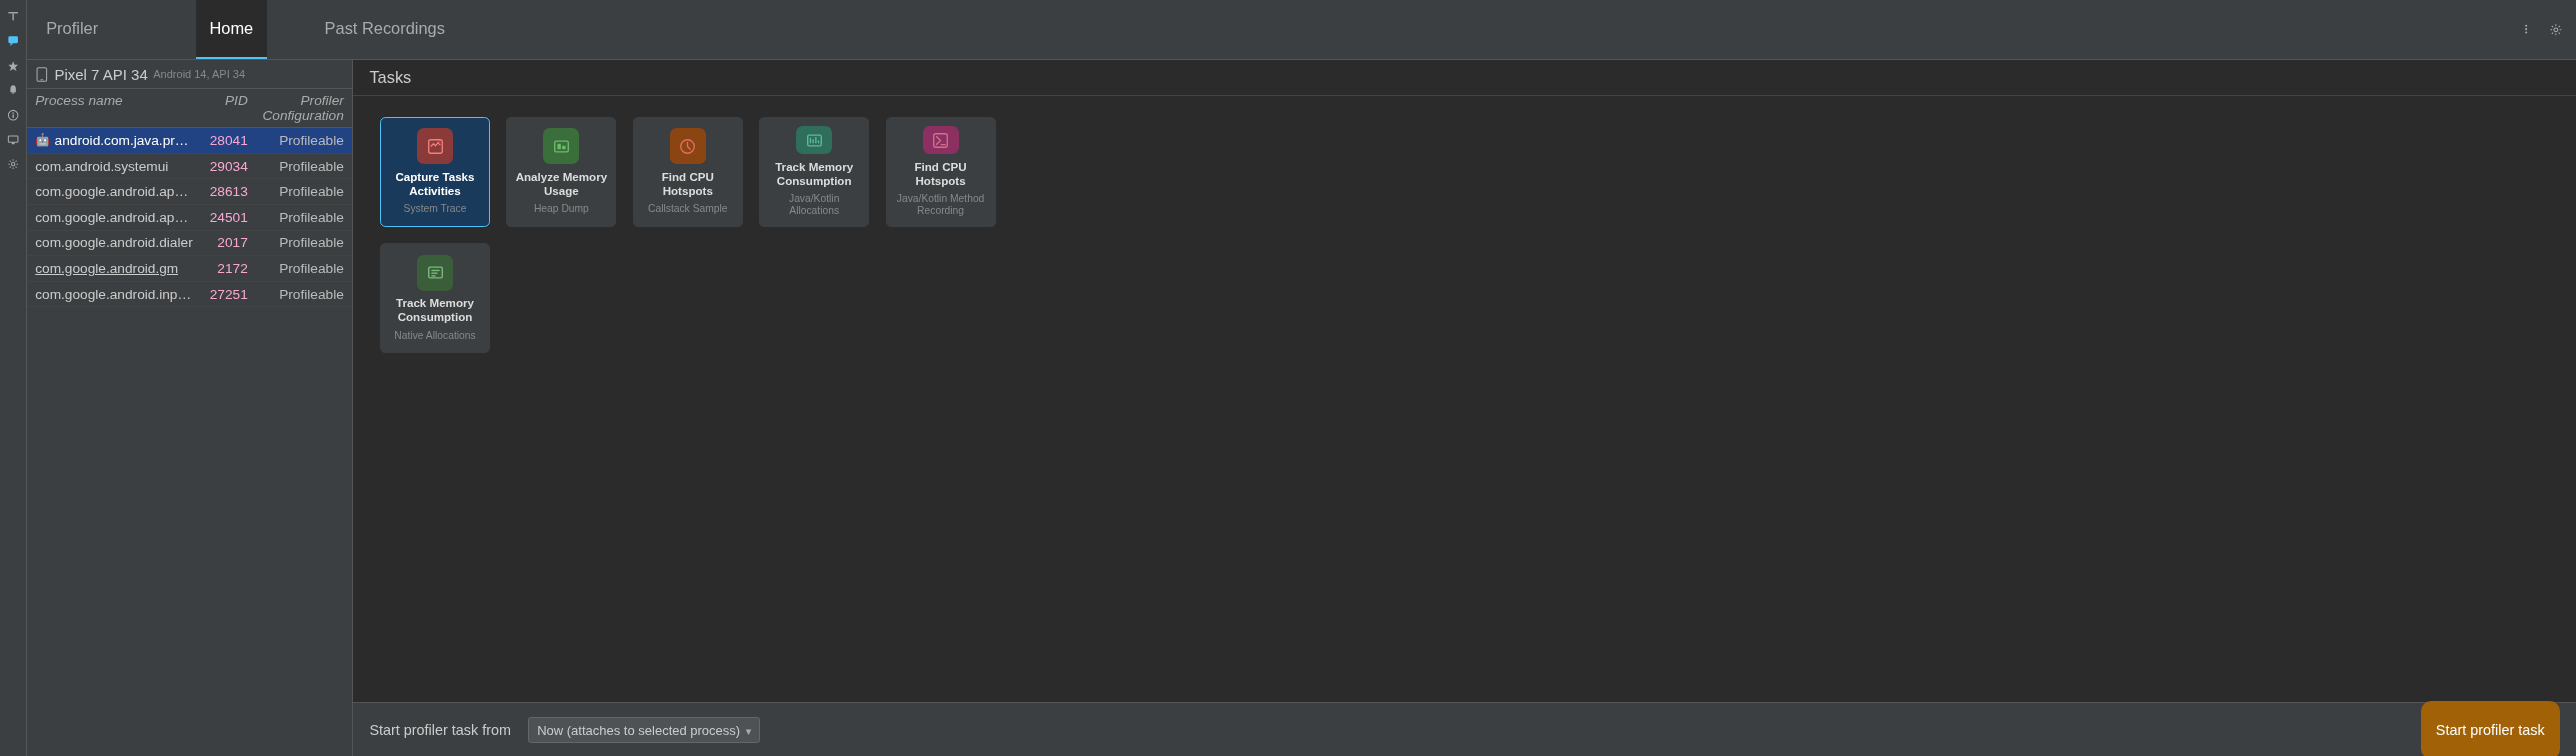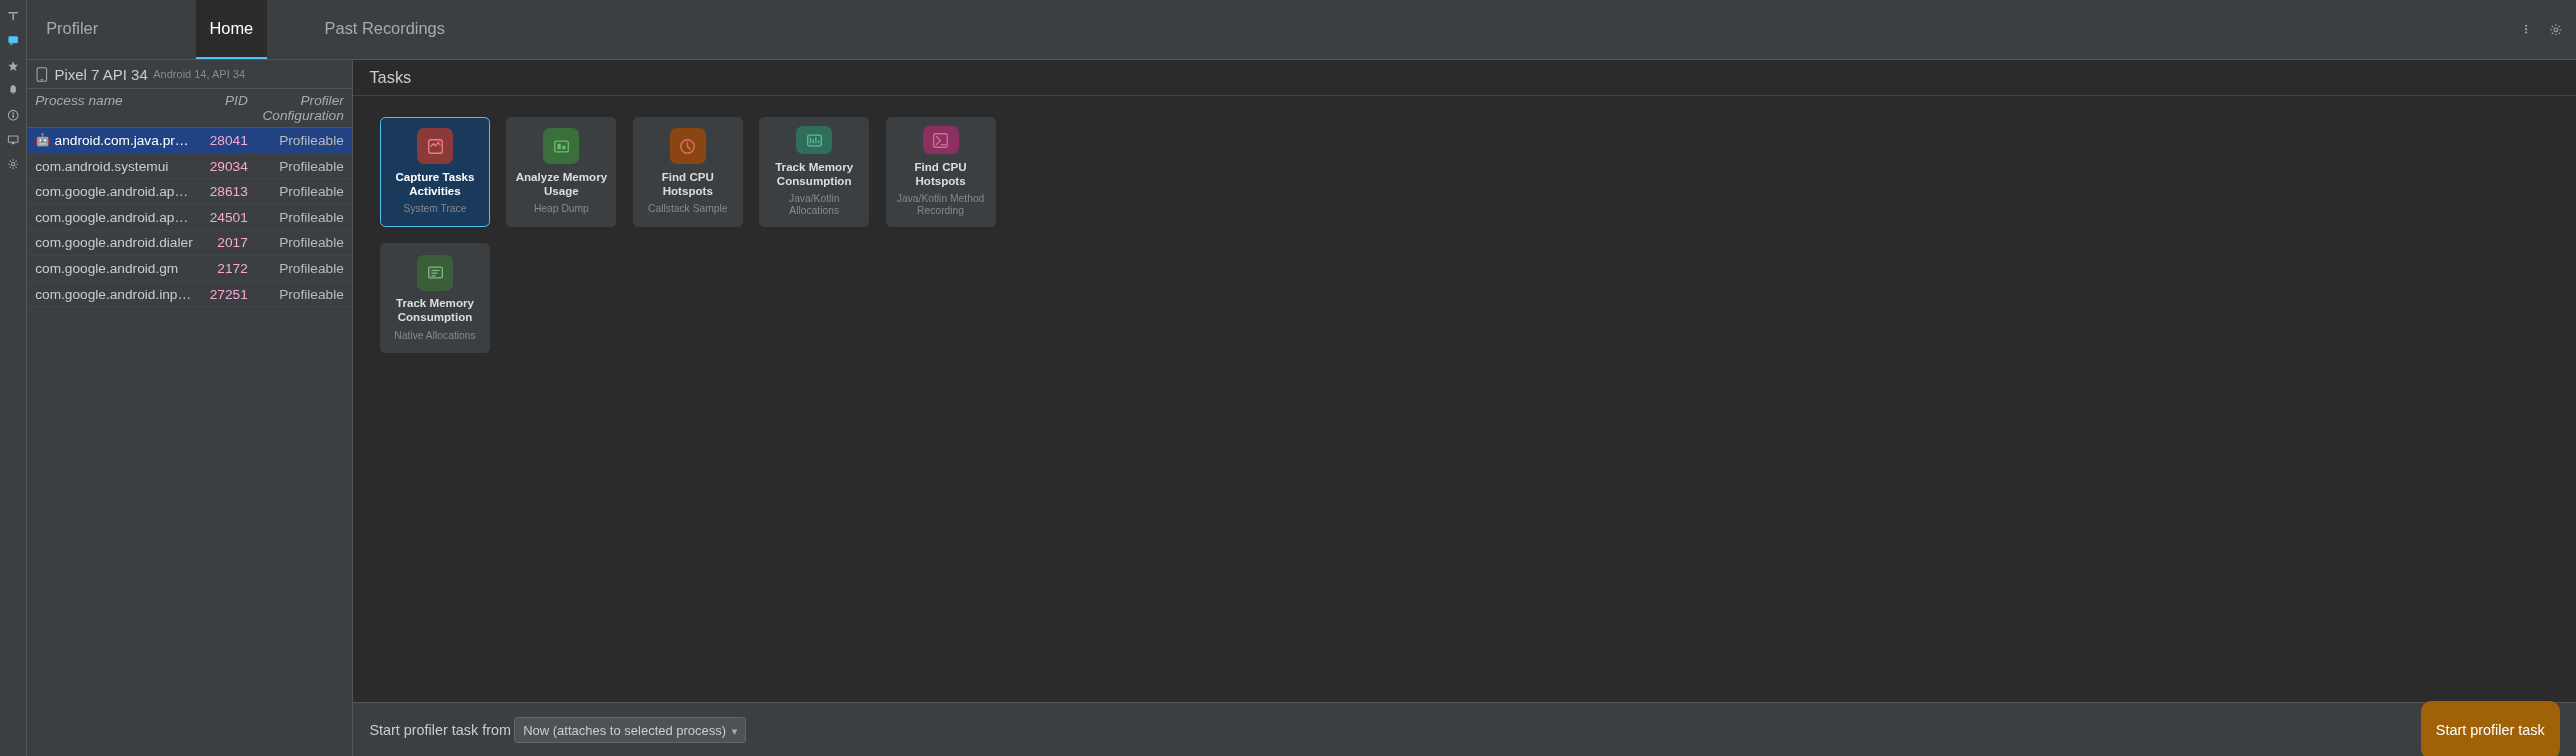--- a/index.html
+++ b/index.html
@@ -249,21 +249,21 @@
     .icon-amber { background: #7a5c1a; }
 
     
     .bottom-bar {
       height: 55px;
       background: #3c3f41;
       border-top: 0.7px solid #555;
       display: flex;
       align-items: center;
       padding: 0 16.4px;
-      gap: 3px;
+      gap: 17px;
       flex-shrink: 0;
       margin-top: 46px;
     }
     .bottom-label {
       font-size: 14.4px;
       color: #ccc;
     }
     .bottom-select {
       background: #4e5254;
       border: 0.7px solid #666;
@@ -432,21 +432,21 @@
             </div>
             <div class="table-row">
               <div class="process-name-cell">
                 <span style="overflow: hidden; text-overflow: ellipsis; white-space: nowrap;">com.google.android.dialer</span>
               </div>
               <div class="pid-cell">2017</div>
               <div class="manifest-cell">Profileable</div>
             </div>
             <div class="table-row">
               <div class="process-name-cell">
-                <span style="overflow: hidden; text-overflow: ellipsis; white-space: nowrap;">com.google.android.gm</span>
+                <span style="overflow: hidden; text-overflow: ellipsis; white-space: nowrap; text-decoration: underline;">com.google.android.gm</span>
               </div>
               <div class="pid-cell">2172</div>
               <div class="manifest-cell">Profileable</div>
             </div>
             <div class="table-row">
               <div class="process-name-cell">
                 <span style="overflow: hidden; text-overflow: ellipsis; white-space: nowrap;">com.google.android.inputmethod.latin</span>
               </div>
               <div class="pid-cell">27251</div>
               <div class="manifest-cell">Profileable</div>

